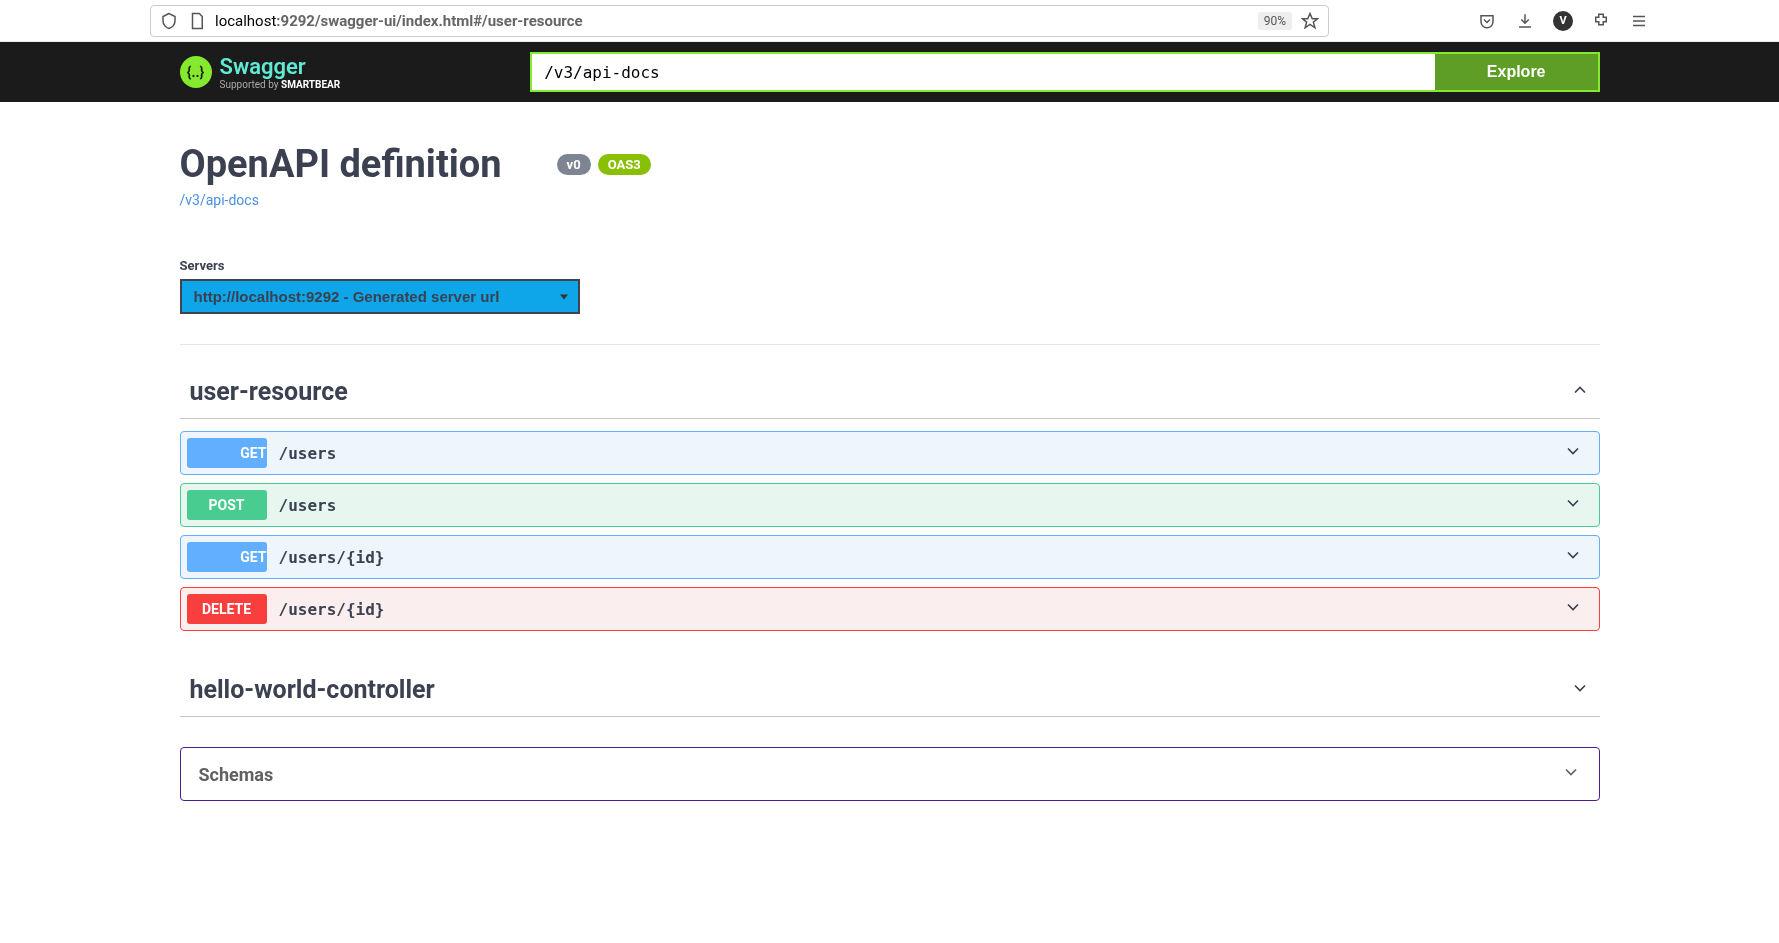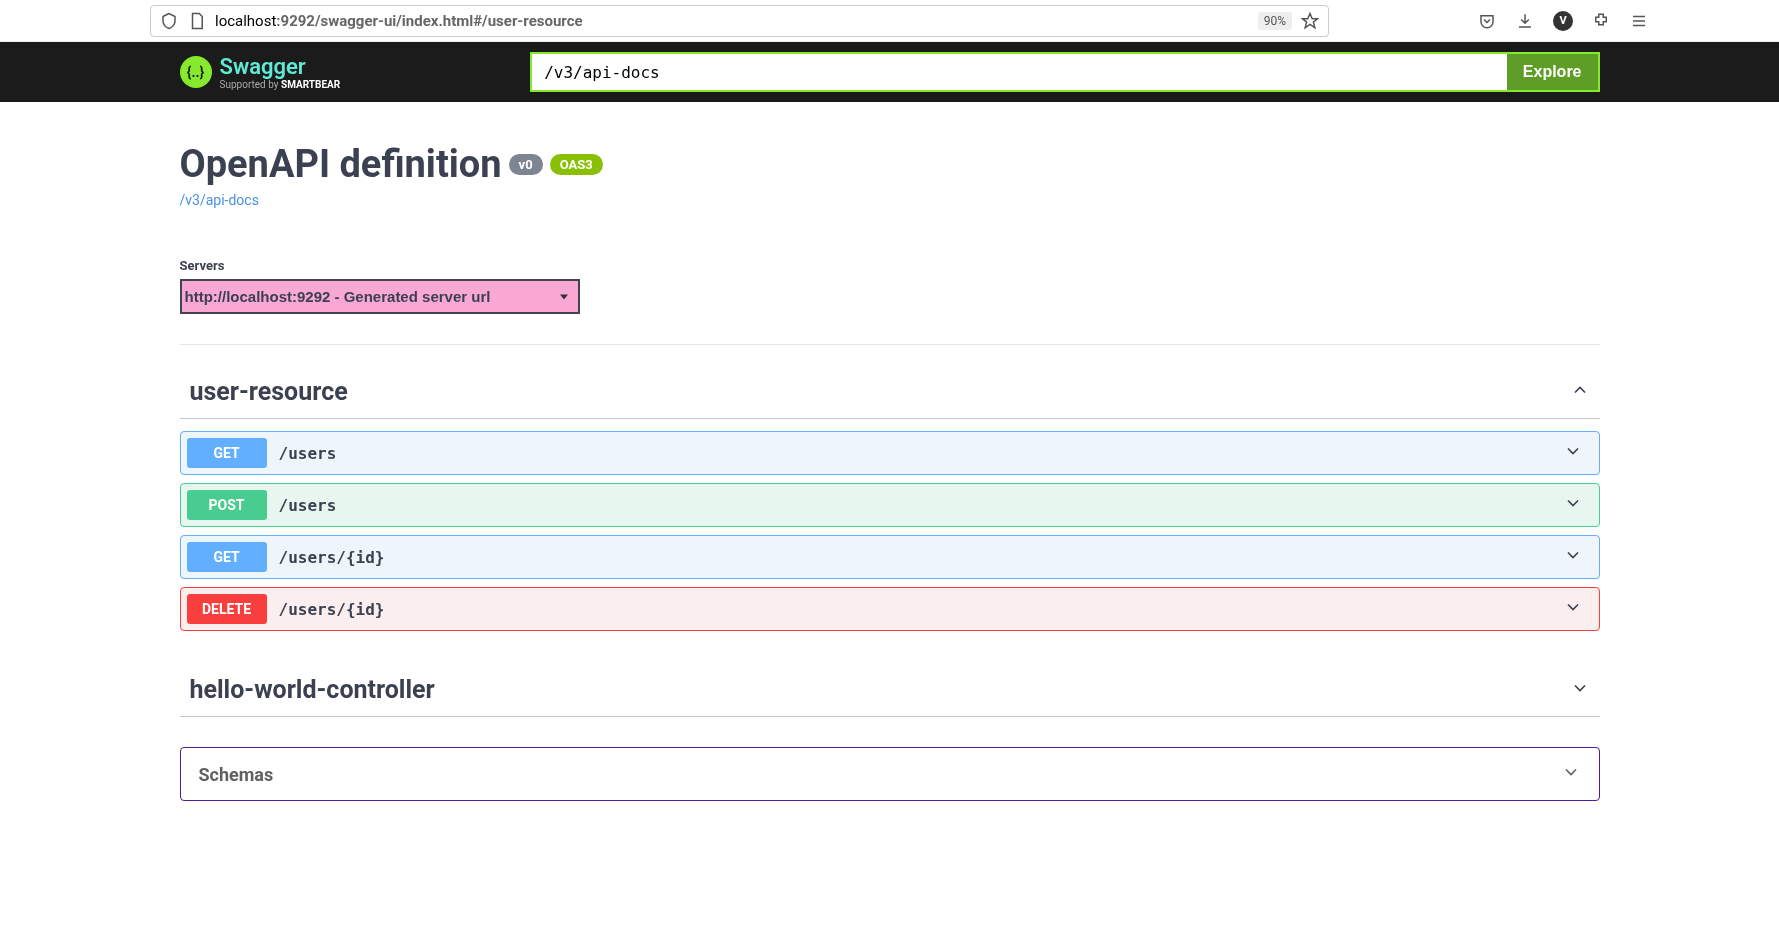--- a/index.html
+++ b/index.html
@@ -19,48 +19,48 @@
     
     .topbar { background: #1b1b1b; padding: 10px 0; }
     .topbar-wrapper { max-width: 1460px; margin: 0 auto; display: flex; align-items: center; padding: 0 20px; gap: 20px; }
     .logo { display: flex; align-items: center; gap: 8px; }
     .logo-icon { width: 32px; height: 32px; background: #85ea2d; border-radius: 50%; display: flex; align-items: center; justify-content: center; font-weight: bold; color: #1b1b1b; font-size: 14px; }
     .logo-text { color: #5eead4; font-size: 22px; font-weight: 600; }
     .logo-sub { font-size: 10px; color: #aaa; display: block; }
     .logo-sub .sb { color: #fff; font-weight: bold;}
     .explore-form { flex: 1; display: flex; max-width: 1080px; margin-left: 170px; }
     .explore-input { flex: 1; height: 40px; border: 2px solid #85ea2d; border-right: none; padding: 0 12px; font-size: 16px; font-family: monospace; outline: none; }
-    .explore-btn { background: #5f9e26; color: #fff; border: 2px solid #85ea2d; border-left: none; padding: 0 16px; font-size: 16px; font-weight: bold; cursor: pointer; }
+    .explore-btn { background: #5f9e26; color: #fff; border: 2px solid #85ea2d; border-left: none; padding: 0 52px; font-size: 16px; font-weight: bold; cursor: pointer; }
     
     
     .content { max-width: 1460px; margin: 0 auto; padding: 0 20px; }
     
     .info { padding: 40px 0 20px; }
     .title { font-size: 38px; font-weight: bold; color: #3b4151; display: flex; align-items: center; gap: 7px; }
-    .version-badge { background: #7d8492; color: #fff; font-size: 13px; padding: 3px 10px; border-radius: 14px; font-weight: bold; }
+    .version-badge { background: #7d8492; color: #fff; font-size: 13px; padding: 3px 10px; border-radius: 14px; font-weight: bold; margin-left: 48px; }
     .oas-badge { background: #89bf04; color: #fff; font-size: 13px; padding: 3px 10px; border-radius: 14px; font-weight: bold; }
     .spec-link { color: #4990e2; font-size: 14px; display: block; margin-top: 6px; }
     
     .servers-section { padding: 30px 0; border-bottom: 1px solid #e5e5e5; }
     .servers-label { font-size: 13px; font-weight: bold; color: #3b4151; margin-bottom: 6px; }
-    .server-select { border: 2px solid #41444e; padding: 7px 30px 7px 3px; font-size: 15px; font-weight: bold; color: #3b4151; background: #f9a8d4; appearance: none; position: relative; min-width: 400px; }
+    .server-select { border: 2px solid #41444e; padding: 7px 30px 7px 12px; font-size: 15px; font-weight: bold; color: #3b4151; background: #0ea5e9; appearance: none; position: relative; min-width: 400px; }
     .server-select-wrapper { position: relative; display: inline-block; }
     .server-select-wrapper::after { content: ''; position: absolute; right: 12px; top: 50%; transform: translateY(-50%); border-left: 4px solid transparent; border-right: 4px solid transparent; border-top: 5px solid #333; pointer-events: none; }
     
     .tag-section { margin-top: 20px; }
     .tag-header { display: flex; align-items: center; justify-content: space-between; padding: 12px 10px; cursor: pointer; border-bottom: 1px solid rgba(59,65,81,0.3); }
     .tag-name { font-size: 25px; font-weight: bold; color: #3b4151; }
     
     .operations { padding: 4px 0; }
     .opblock { border: 1px solid; border-radius: 4px; margin: 8px 0; display: flex; align-items: center; padding: 6px; cursor: pointer; }
     .opblock-get { background: #eef6fc; border-color: #61affe; }
     .opblock-post { background: #e8f6f0; border-color: #49cc90; }
     .opblock-delete { background: #fbeeee; border-color: #f93e3e; }
     .method-badge { color: #fff; font-weight: bold; font-size: 14px; padding: 7px 0; width: 80px; text-align: center; border-radius: 3px; margin-right: 12px; }
-    .method-get { background: #61affe; }
+    .method-get { background: #61affe; text-align: right; }
     .method-post { background: #49cc90; }
     .method-delete { background: #f93e3e; }
     .op-path { font-family: monospace; font-size: 16px; font-weight: bold; color: #3b4151; flex: 1; }
     .op-chevron { margin-right: 10px; }
     
     .schemas-section { margin-top: 30px; }
     .schemas-header { border: 1px solid #4c1d95; border-radius: 4px; padding: 14px 18px; display: flex; align-items: center; justify-content: space-between; cursor: pointer; }
     .schemas-title { font-size: 18px; font-weight: bold; color: #606060; }
     
     .chevron { width: 20px; height: 20px; }

